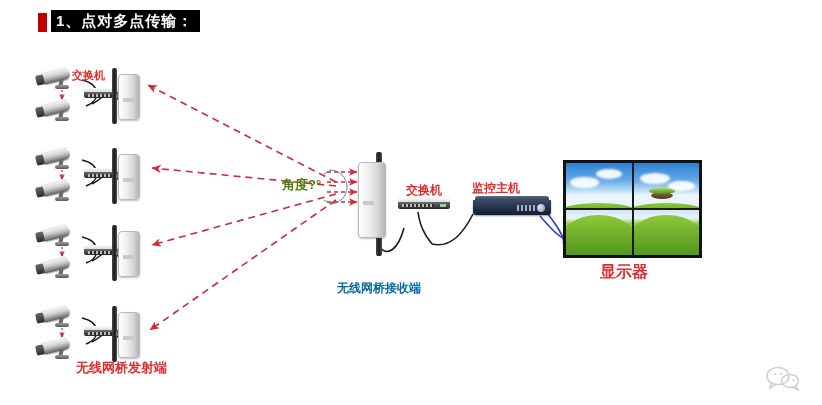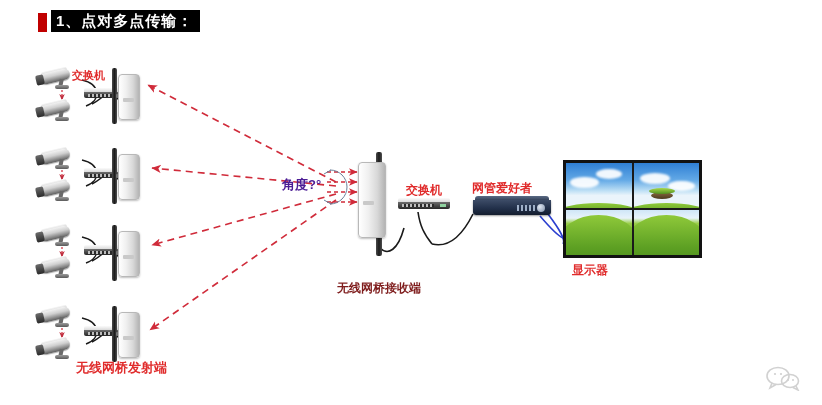--- a/index.html
+++ b/index.html
@@ -9,22 +9,22 @@
   
   #title-bar{position:absolute;left:38px;top:10px;display:flex;align-items:flex-end;gap:4px;}
   #title-marker{width:9px;height:19px;background:#c00000;}
   #title-text{background:#000000;color:#ffffff;font-weight:bold;font-size:15px;
               line-height:19px;padding:1px 7px 2px 5px;letter-spacing:1px;white-space:nowrap;}
 
   
   .node{position:absolute;}
   .lbl{position:absolute;white-space:nowrap;font-weight:bold;}
   .lbl-red{color:#e02b2b;}
-  .lbl-pink{color:#7f1d1d;font-family:Liberation Mono, monospace;}
-  .lbl-purple{color:#4c1d95;}
+  .lbl-pink{color:#0369a1;font-family:Liberation Mono, monospace;}
+  .lbl-purple{color:#4d7c0f;}
 
   
   .cam{position:absolute;width:40px;height:24px;}
   .cam .body{position:absolute;left:4px;top:5px;width:30px;height:11px;border-radius:6px/5px;
      background:linear-gradient(180deg,#f2f2f2 0%,#cfcfcf 40%,#8e8e8e 75%,#5e5e5e 100%);
      transform:rotate(-13deg);box-shadow:0 1px 1px rgba(0,0,0,.35);}
   .cam .lens{position:absolute;left:0px;top:9px;width:8px;height:10px;border-radius:2px;
      background:linear-gradient(180deg,#6b6b6b,#2a2a2a);transform:rotate(-13deg);}
   .cam .hood{position:absolute;left:5px;top:3px;width:26px;height:5px;border-radius:5px;
      background:linear-gradient(180deg,#ffffff,#bdbdbd);transform:rotate(-13deg);}
@@ -296,21 +296,21 @@
   <div class="led"></div>
 </div>
 <div class="lbl lbl-red" style="left:406px;top:182px;font-size:12px">交换机</div>
 
 <div id="dvr">
   <div class="top"></div>
     <div class="front"></div>
     <div class="btns"></div>
     <div class="knob"></div>
 </div>
-<div class="lbl lbl-red" style="left:472px;top:180px;font-size:12px">网管爱好者</div>
+<div class="lbl lbl-red" style="left:472px;top:180px;font-size:12px">监控主机</div>
 
 <div id="wall">
   <div class="grid">
     <div class="wall-cell">
       <div class="sky"></div>
       <div class="cloud" style="left:6%;top:30%;width:44%;height:26%"></div>
       <div class="cloud" style="left:46%;top:14%;width:40%;height:22%"></div>
       <div class="hill" style="top:88%;height:40%"></div>
     </div>
     <div class="wall-cell">
@@ -326,21 +326,21 @@
     <div class="wall-cell">
       <div class="sky" style="background:linear-gradient(180deg,#cfe6f7 0%,#e8f3fb 18%,#9bcf4a 30%,#6fb02c 60%,#4e8f1c 100%)"></div>
       <div class="hill" style="top:12%;height:120%"></div>
     </div>
   </div>
   <div class="float">
     <div class="rock"></div>
       <div class="grass"></div>
   </div>
 </div>
-<div class="lbl lbl-red" style="left:572px;top:262px;font-size:12px">显示器</div>
+<div class="lbl lbl-red" style="left:600px;top:262px;font-size:16px">显示器</div>
 
 <div id="watermark">
   <span>
     <svg width="34" height="26" viewBox="0 0 34 26">
       <ellipse cx="12" cy="11" rx="11" ry="8.5" fill="none" stroke="#c9c9c9" stroke-width="1.6"></ellipse>
       <path d="M6,18 L4,23 L10,19.5" fill="none" stroke="#c9c9c9" stroke-width="1.6"></path>
       <ellipse cx="24" cy="16" rx="8.5" ry="6.5" fill="none" stroke="#c9c9c9" stroke-width="1.6"></ellipse>
       <path d="M30,21 L32,25 L27,22.5" fill="none" stroke="#c9c9c9" stroke-width="1.6"></path>
       <circle cx="9" cy="9" r="1.1" fill="#c9c9c9"></circle>
       <circle cx="15" cy="9" r="1.1" fill="#c9c9c9"></circle>

